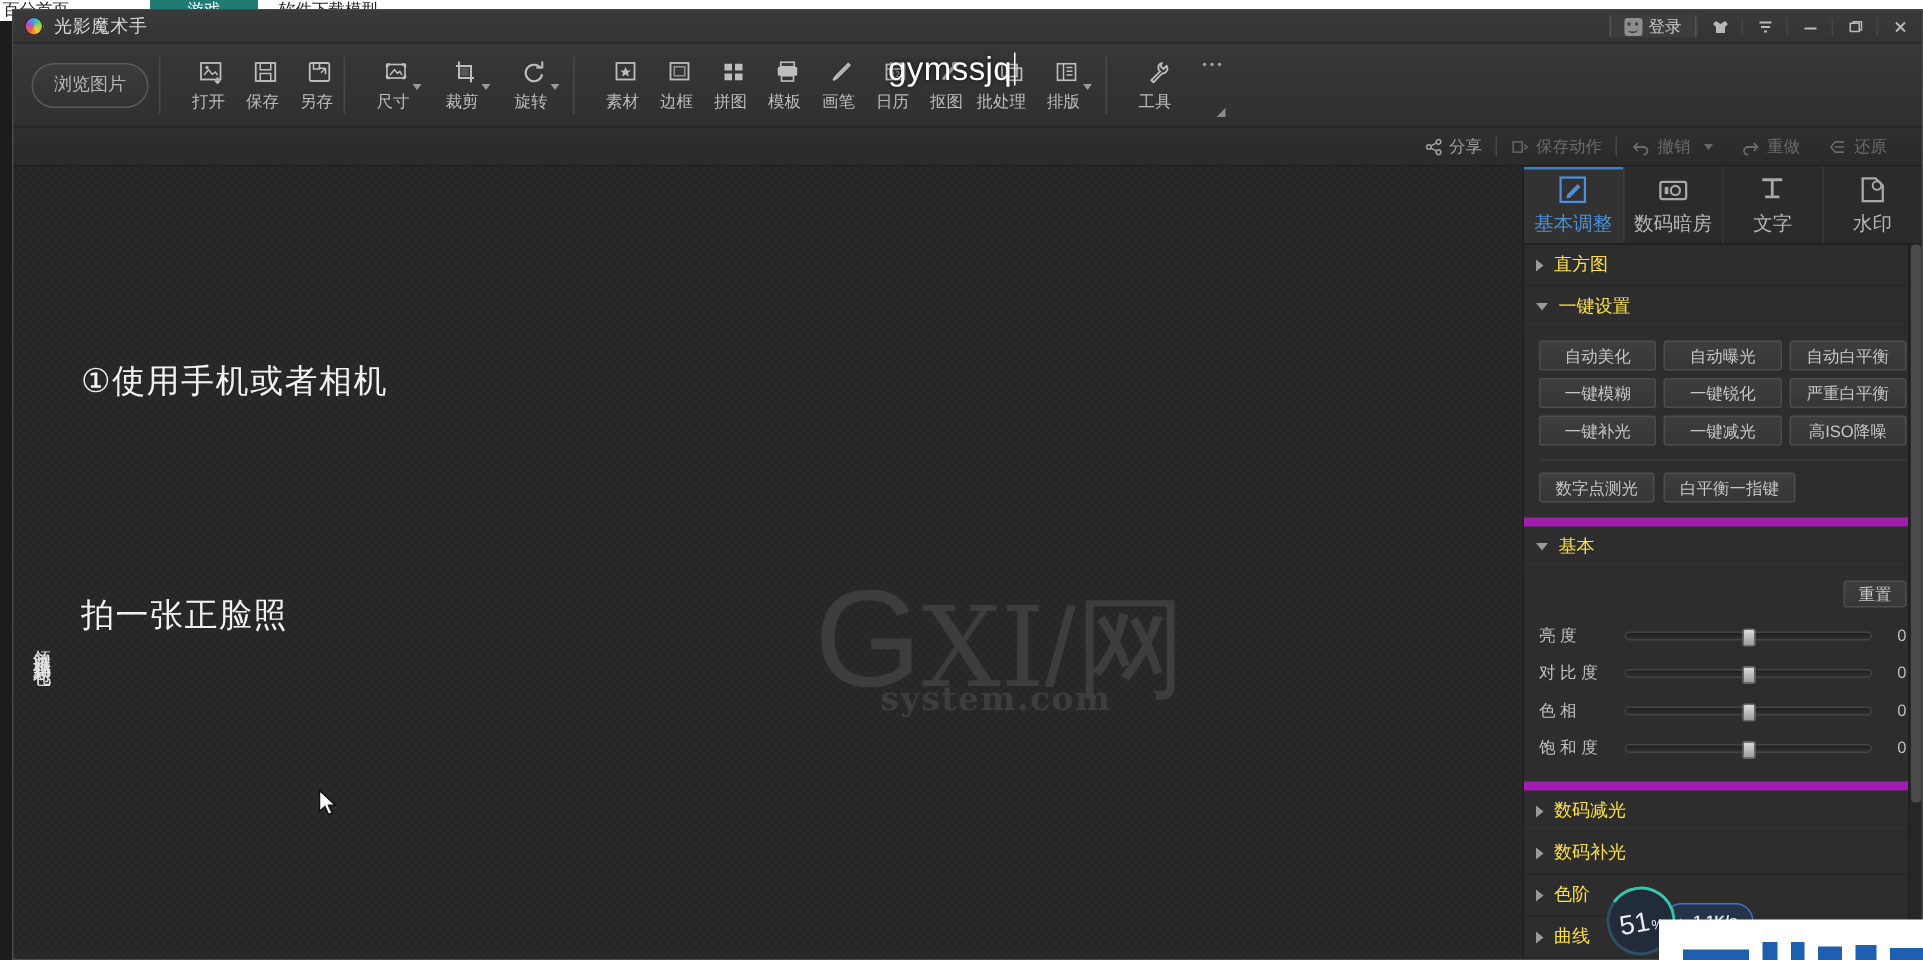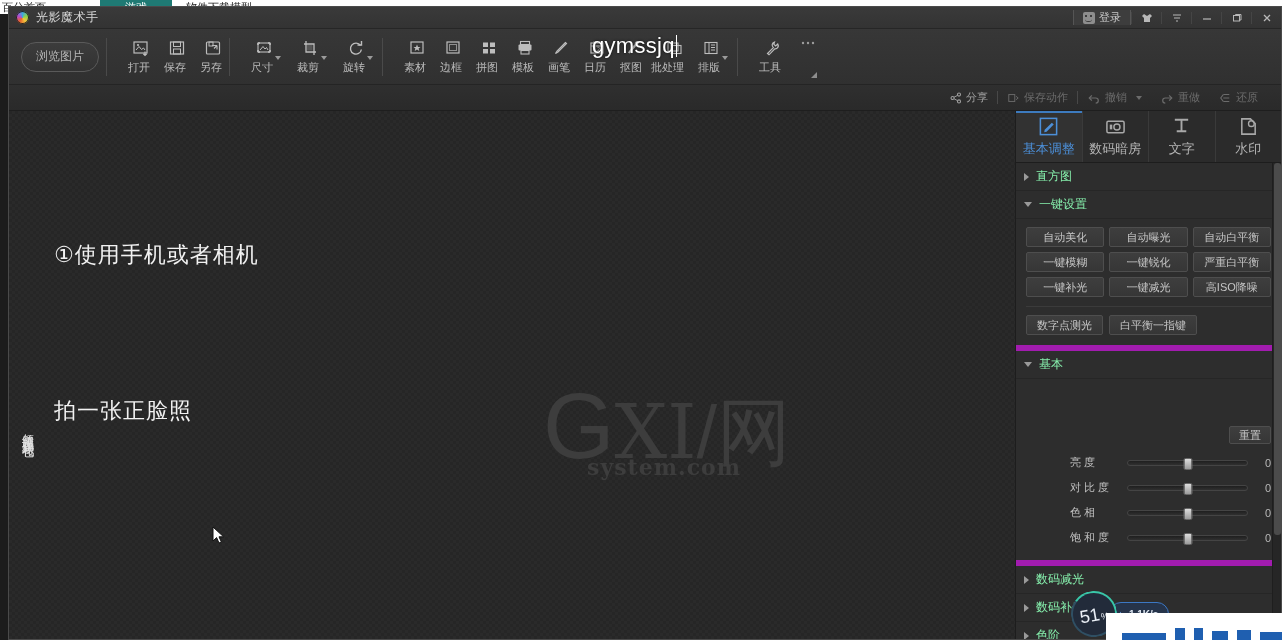--- a/index.html
+++ b/index.html
@@ -189,47 +189,47 @@
   .rtab .rico { color: #a8a8a8; height: 22px; display: flex; align-items: center; }
   .rtab .rlbl { font-size: 13px; color: #b5b5b5; }
   .rtab.active { background: #323232; box-shadow: inset 0 2px 0 #3d7bbf; }
   .rtab.active .rico { color: #4c8fd8; }
   .rtab.active .rlbl { color: #4c8fd8; }
 
   .rscroll { flex: 1; overflow: hidden; position: relative; }
 
   .sec-head {
     height: 28px; display: flex; align-items: center; gap: 7px;
-    padding-left: 8px; font-size: 12px; color: #86efac;
+    padding-left: 8px; font-size: 12px; color: #fde047;
     border-bottom: 1px solid #262626; cursor: pointer;
   }
   .tri { width: 0; height: 0; }
   .tri.right { border-top: 4px solid transparent; border-bottom: 4px solid transparent; border-left: 5px solid #9a9a9a; }
   .tri.down { border-left: 4px solid transparent; border-right: 4px solid transparent; border-top: 5px solid #9a9a9a; }
   .sec-body { padding: 8px 10px 10px 10px; border-bottom: 6px solid #a21caf; }
 
   .btn-grid { display: grid; grid-template-columns: repeat(3, 1fr); gap: 5px; }
   .pbtn {
     height: 20px; border: 1px solid #4e4e4e; border-radius: 2px;
     background: linear-gradient(#3e3e3e, #363636);
     color: #c6c6c6; font-size: 11px;
     display: flex; align-items: center; justify-content: center; cursor: pointer;
     white-space: nowrap;
   }
   .hr { height: 1px; background: #3b3b3b; margin: 9px 0 8px 0; }
   .btn-row { display: flex; gap: 6px; }
   .pbtn.auto { padding: 0 10px; }
 
-  .reset-row { display: flex; justify-content: flex-end; margin-bottom: 6px; margin-top: 39px; }
+  .reset-row { display: flex; justify-content: flex-end; margin-bottom: 6px; }
   .reset-btn {
     height: 18px; padding: 0 9px; border: 1px solid #4e4e4e; border-radius: 2px;
     background: linear-gradient(#3e3e3e, #363636); color: #c6c6c6; font-size: 11px;
     display: flex; align-items: center; cursor: pointer;
   }
-  .slider-row { display: flex; align-items: center; height: 25px; margin-left: 44px; }
+  .slider-row { display: flex; align-items: center; height: 25px; }
   .sl-label {
     width: 50px; font-size: 11px; color: #c0c0c0;
     display: flex; justify-content: space-between;
   }
   .sl-track {
     flex: 1; height: 6px; margin: 0 7px; border-radius: 3px;
     background: linear-gradient(#1f1f1f, #303030);
     border: 1px solid #444; position: relative;
   }
   .sl-thumb {

